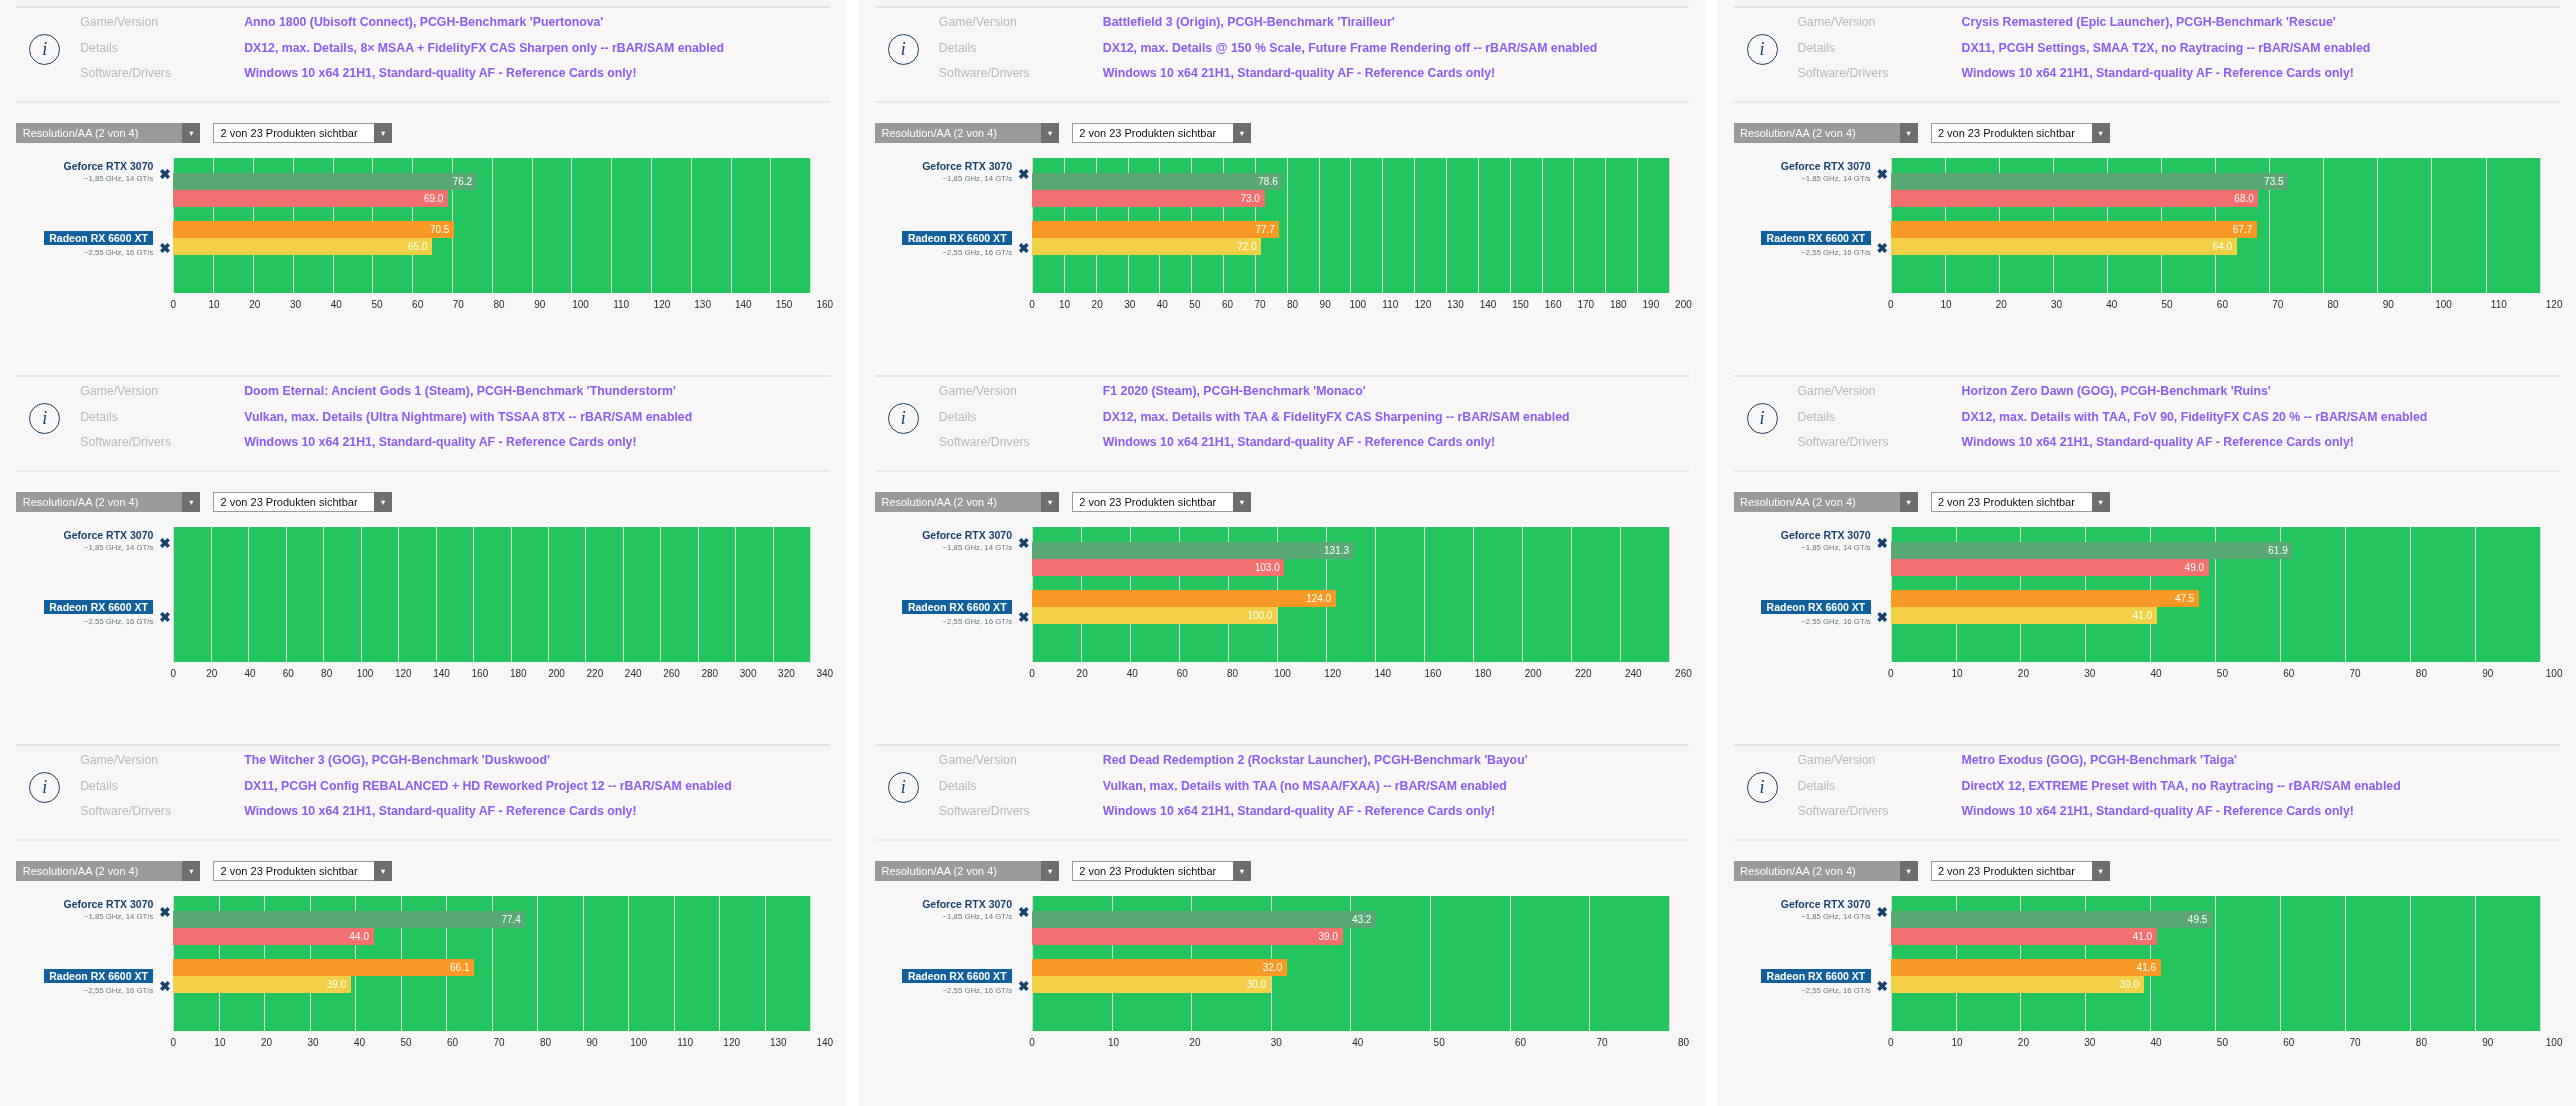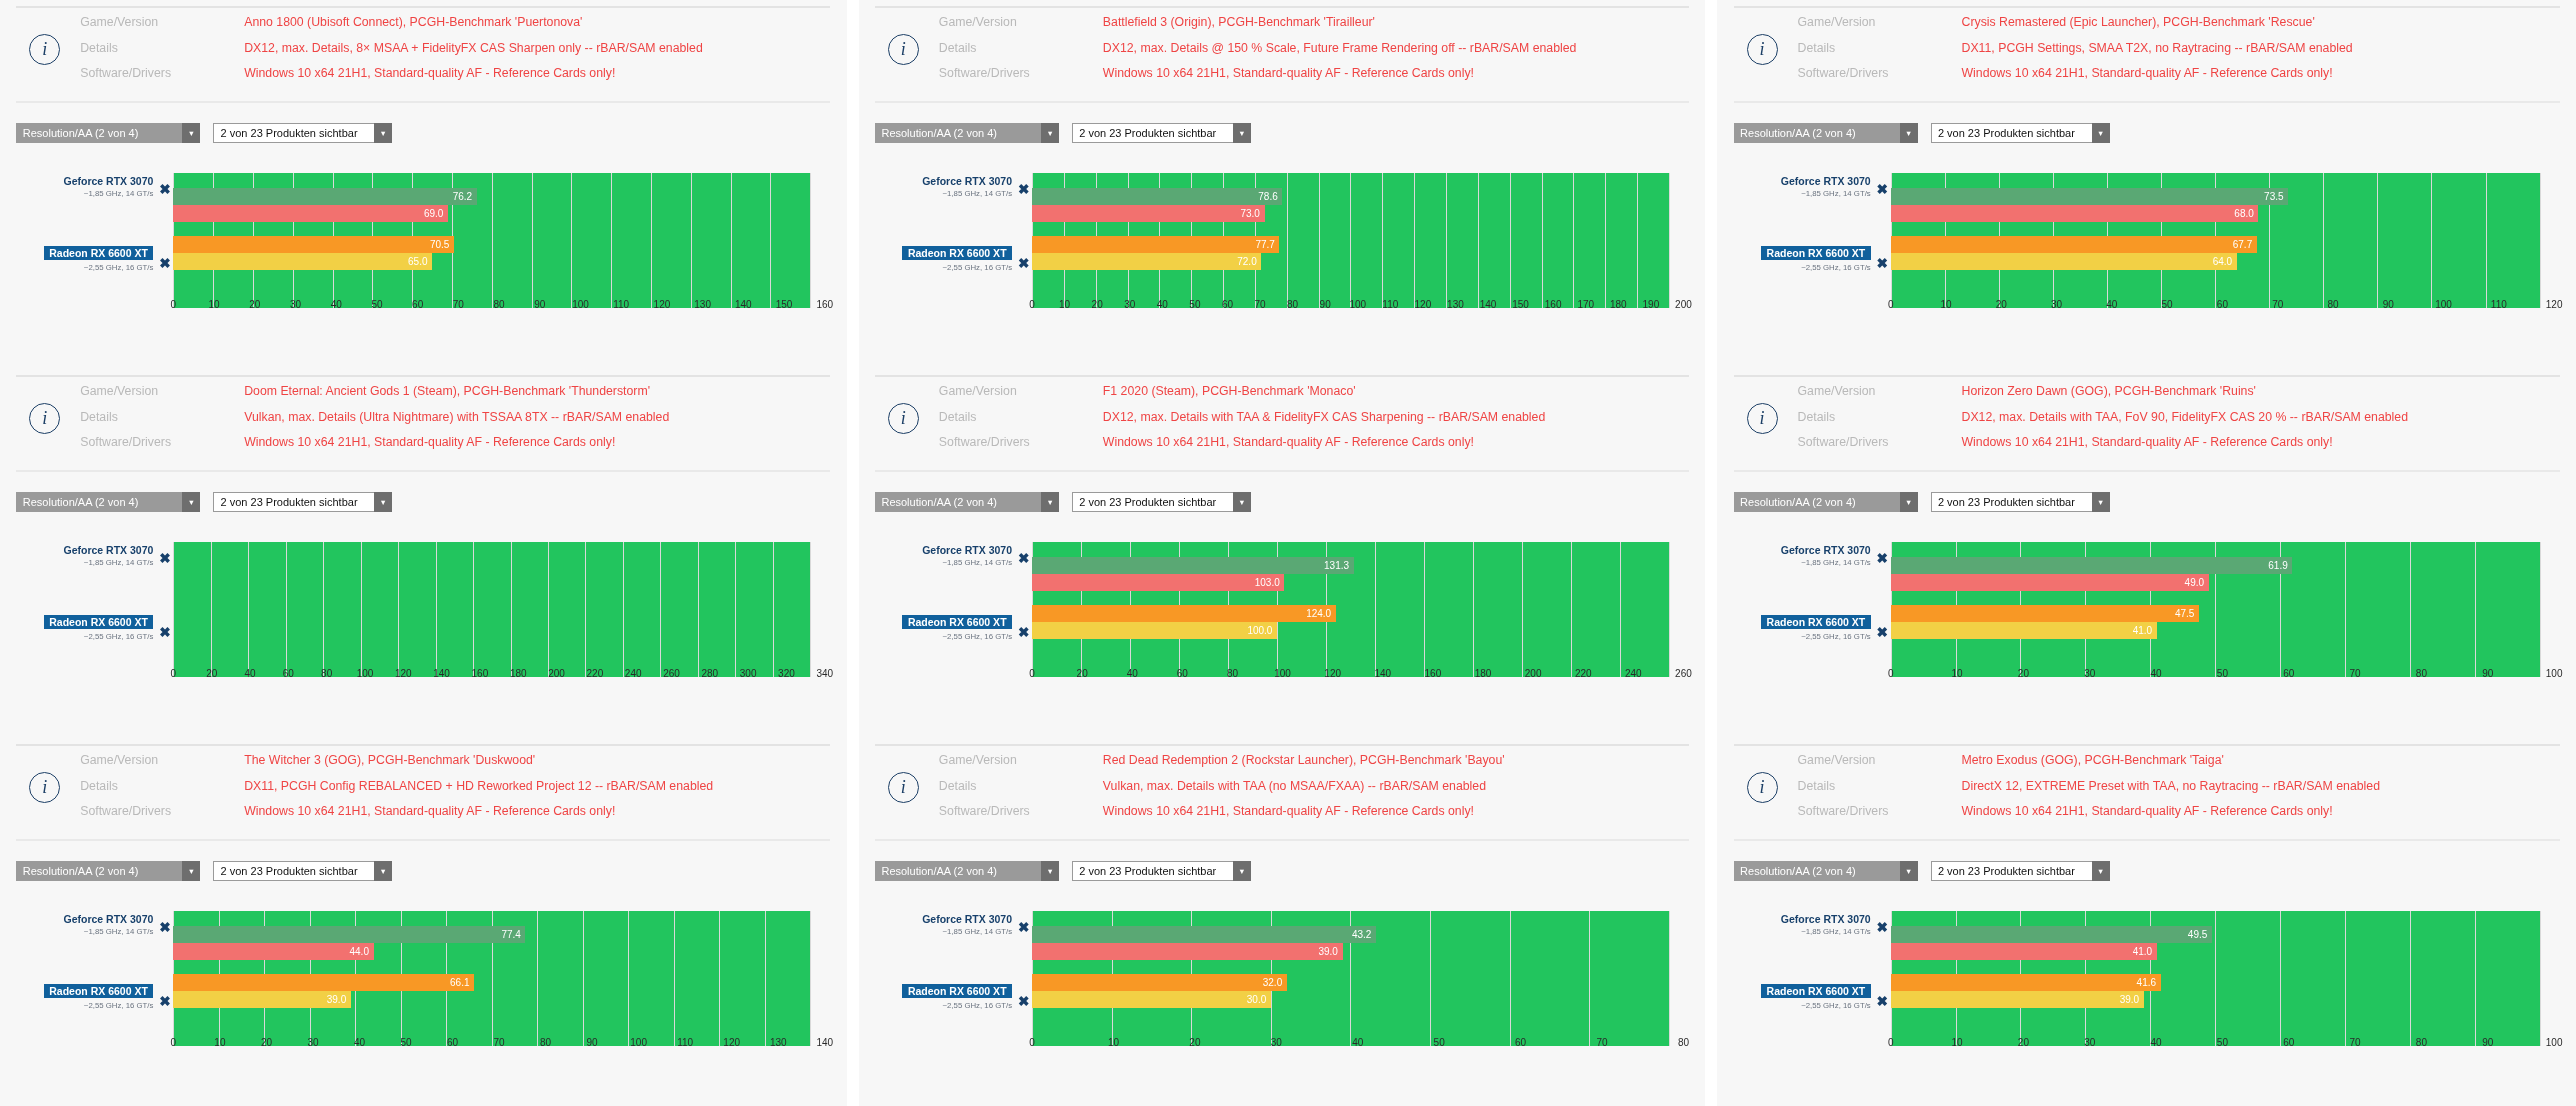--- a/index.html
+++ b/index.html
@@ -57,23 +57,24 @@
     height: 16.4px;
     margin-bottom: 9px;
   }
   .meta-row:last-child { margin-bottom: 0; }
   .meta-label {
     flex: 0 0 164px;
     color: #b9b9b9;
     font-size: 12.3px;
   }
   .meta-value {
-    color: #ef4444;
+    color: #8b5cf6;
     font-size: 12.3px;
     white-space: nowrap;
+    font-weight: bold;
   }
 
   .sep-rule { height: 2.7px; background: #e9e9e9; margin: 9px 0 0 0; }
 
   
   .toolbar {
     display: flex;
     align-items: center;
     gap: 12.8px;
     padding: 20px 0 12.8px 0;
@@ -115,21 +116,20 @@
   .chart {
     position: relative;
     height: 164px;
     margin-top: 1.8px;
   }
   .chart-body {
     position: absolute;
     left: 0; right: 20px; top: 0;
     height: 135px;
     display: flex;
-    margin-top: 15px;
   }
   .labels {
     position: relative;
     flex: 0 0 157px;
   }
   .lab {
     position: absolute;
     right: 20px;
     text-align: right;
     line-height: 1.18;

